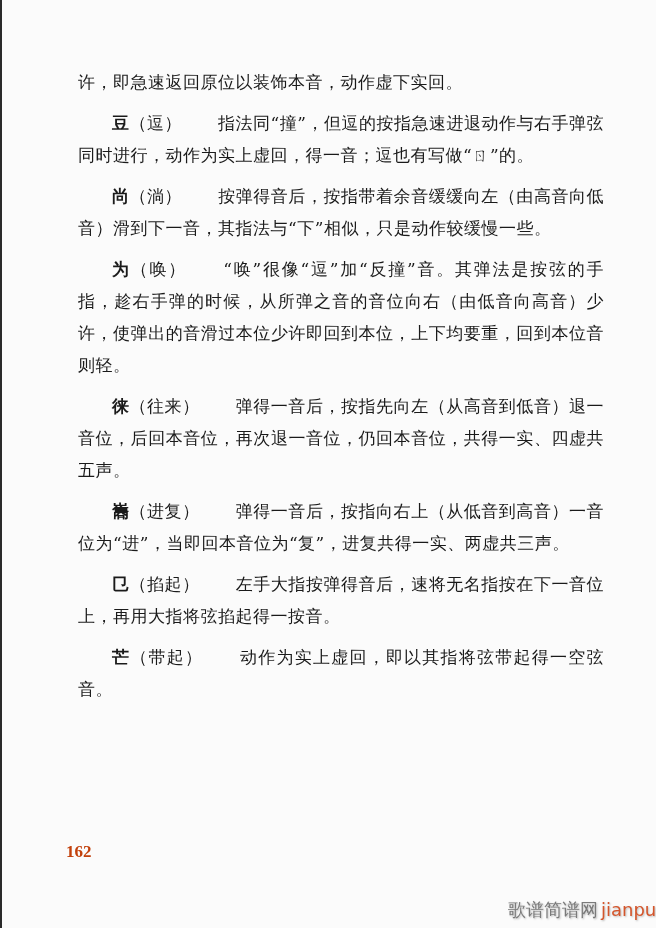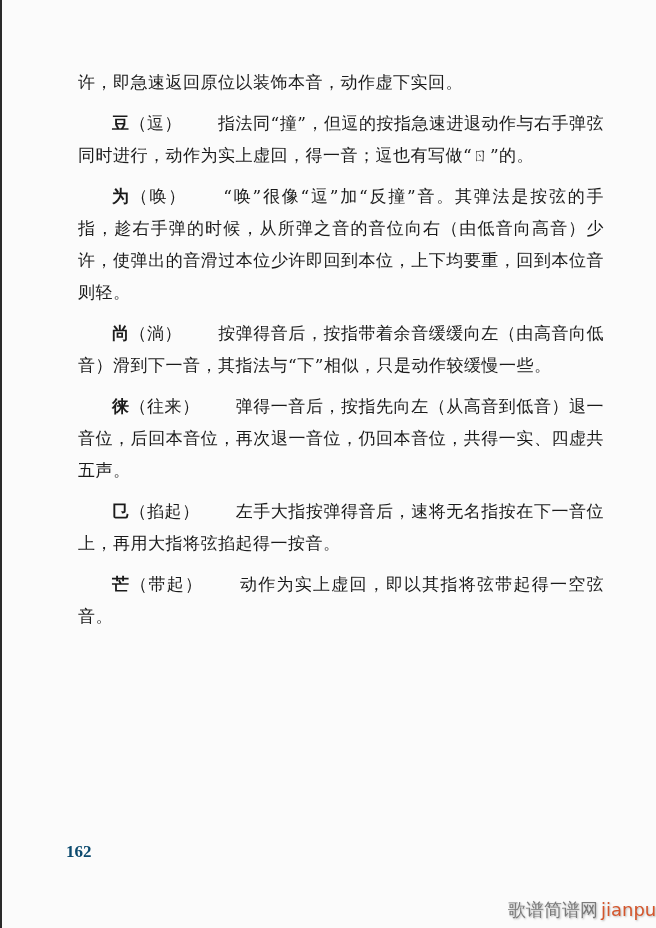--- a/index.html
+++ b/index.html
@@ -48,21 +48,21 @@
       display: inline-block;
       width: 34px;
     }
     .page-number {
       position: absolute;
       left: 66px;
       top: 842px;
       font-family: "Liberation Serif", serif;
       font-weight: bold;
       font-size: 17px;
-      color: #0c4a6e;
+      color: #c2410c;
     }
     .watermark {
       position: absolute;
       left: 508px;
       top: 898px;
       font-family: "DejaVu Sans", sans-serif;
       font-size: 18px;
       color: #7a7a7a;
       text-shadow: 1px 1px 2px #bbb;
       white-space: nowrap;
@@ -78,31 +78,34 @@
 <div class="left-edge"></div>
 
 <div class="page">
   <p class="para cont">许，即急速返回原位以装饰本音，动作虚下实回。</p>
 
   <p class="para entry">
     <span class="term-sym">豆</span><span class="term-name">（逗）</span><span class="gap"></span><span>指法同“撞”，但逗的按指急速进退动作与右手弹弦同时进行，动作为实上虚回，得一音；逗也有写做“ㄖ”的。</span>
   </p>
 
   <p class="para entry">
-    <span class="term-sym">为</span><span class="term-name">（唤）</span><span class="gap"></span><span>“唤”很像“逗”加“反撞”音。其弹法是按弦的手指，趁右手弹的时候，从所弹之音的音位向右（由低音向高音）少许，使弹出的音滑过本位少许即回到本位，上下均要重，回到本位音则轻。</span>
+    <span class="term-sym">尚</span><span class="term-name">（淌）</span><span class="gap"></span><span>按弹得音后，按指带着余音缓缓向左（由高音向低音）滑到下一音，其指法与“下”相似，只是动作较缓慢一些。</span>
   </p>
 
   <p class="para entry">
-    <span class="term-sym">尚</span><span class="term-name">（淌）</span><span class="gap"></span><span>按弹得音后，按指带着余音缓缓向左（由高音向低音）滑到下一音，其指法与“下”相似，只是动作较缓慢一些。</span>
+    <span class="term-sym">为</span><span class="term-name">（唤）</span><span class="gap"></span><span>“唤”很像“逗”加“反撞”音。其弹法是按弦的手指，趁右手弹的时候，从所弹之音的音位向右（由低音向高音）少许，使弹出的音滑过本位少许即回到本位，上下均要重，回到本位音则轻。</span>
   </p>
 
   <p class="para entry">
     <span class="term-sym">徕</span><span class="term-name">（往来）</span><span class="gap"></span><span>弹得一音后，按指先向左（从高音到低音）退一音位，后回本音位，再次退一音位，仍回本音位，共得一实、四虚共五声。</span>
   </p>
 
+  <p class="para entry">
+    <span class="term-sym">巂</span><span class="term-name">（进复）</span><span class="gap"></span><span>弹得一音后，按指向右上（从低音到高音）一音位为“进”，当即回本音位为“复”，进复共得一实、两虚共三声。</span>
+  </p>
 
 
   <p class="para entry">
     <span class="term-sym">㔾</span><span class="term-name">（掐起）</span><span class="gap"></span><span>左手大指按弹得音后，速将无名指按在下一音位上，再用大指将弦掐起得一按音。</span>
   </p>
 
 
   <p class="para entry">
     <span class="term-sym">芒</span><span class="term-name">（带起）</span><span class="gap"></span><span>动作为实上虚回，即以其指将弦带起得一空弦音。</span>
   </p>

